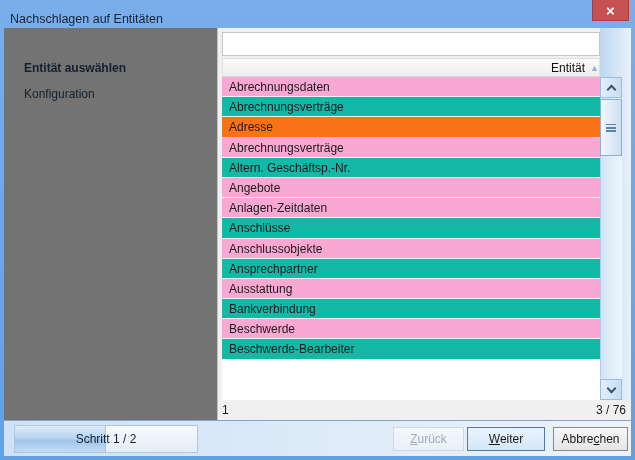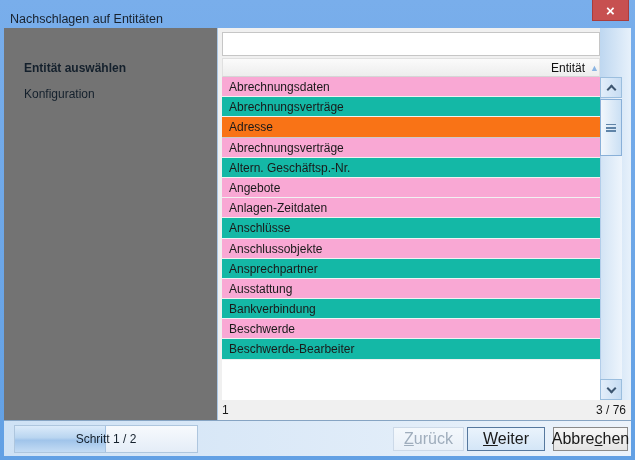--- a/index.html
+++ b/index.html
@@ -93,21 +93,21 @@
     background:linear-gradient(180deg,#dcebfa 0%,#b9d5f0 45%,#a0c4ea 55%,#c4dcf4 100%);
     border-right:1px solid #a5c3e2;
   }
   .progress-label {
     position:absolute; inset:0; display:flex; align-items:center; justify-content:center;
     color:#14202c;
   }
   .btn-group { margin-left:auto; display:flex; align-items:center; padding-right:3px; }
   .btn {
     height:24px; display:flex; align-items:center; justify-content:center;
-    font-family:"Liberation Sans",sans-serif; font-size:16px; color:#1a1a1a; cursor:pointer;
+    font-family:"Liberation Sans",sans-serif; font-size:12px; color:#1a1a1a; cursor:pointer;
   }
   .btn .key { text-decoration:underline; }
   .btn-back {
     width:71px; margin-right:3px;
     background:linear-gradient(180deg,#f4f8fc,#e9f0f8);
     border:1px solid #ccd9e8; color:#9fadbc; cursor:default;
   }
   .btn-next {
     width:78px; margin-right:8px;
     background:linear-gradient(180deg,#eaf3fc,#d4e6f7);

